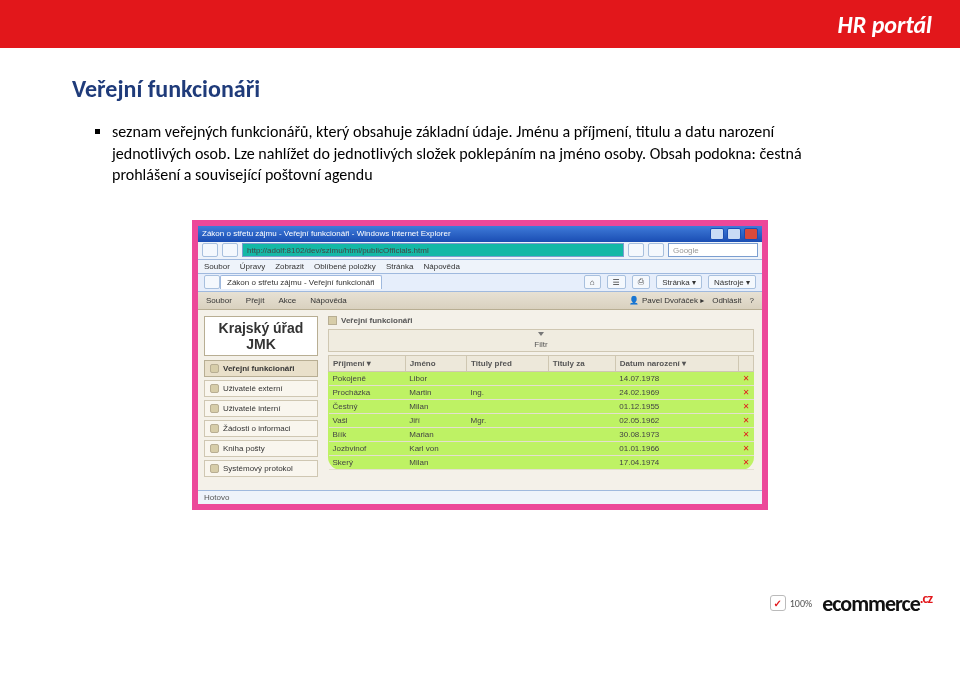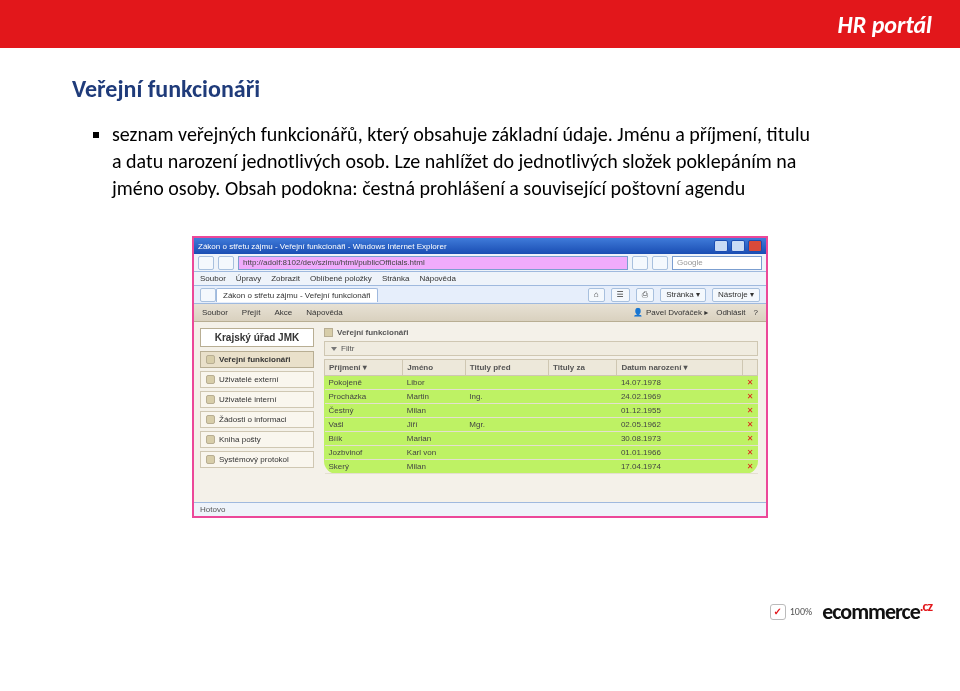--- a/index.html
+++ b/index.html
@@ -1,48 +1,48 @@
 <!DOCTYPE html>
 <html><head>
 <meta charset="utf-8">
 <style>
   * { box-sizing: border-box; margin: 0; padding: 0; }
   body { font-family: Calibri, "Segoe UI", Arial, sans-serif; width: 960px; background: #fff; color: #000; }
   .topbar { height: 48px; background: #e2171b; color: #fff; display: flex; align-items: center; justify-content: flex-end; padding: 0 28px 0 0; font-size: 24px; font-weight: 700; font-style: italic; }
   .doc { padding: 26px 72px 0 72px; }
   .doc h1 { font-size: 24px; font-weight: 700; color: #1f3b7a; margin-bottom: 18px; }
   .doc ul { list-style: square; margin-left: 40px; color: #000; }
-  .doc ul li { font-size: 20px; line-height: 1.35; width: 700px; }
-  .shot { margin: 34px auto 0 auto; width: 576px; border: 2px solid #ec4899; background: #fff; font-family: Tahoma, Arial, sans-serif; font-size: 8px; color: #333; }
+  .doc ul li { font-size: 16px; line-height: 1.35; width: 700px; }
+  .shot { margin: 34px auto 0 auto; width: 576px; border: 6px solid #ec4899; background: #fff; font-family: Tahoma, Arial, sans-serif; font-size: 8px; color: #333; }
   .shot-titlebar { height: 16px; background: linear-gradient(#3f7bd9,#1a4db3); color:#fff; display:flex; align-items:center; padding:0 4px; justify-content:space-between; }
   .shot-titlecaps { display:flex; gap:3px; }
   .wbtn { width:14px; height:12px; background:#c9dbf5; border:1px solid #1a4db3; border-radius:2px; }
   .wbtn.close{ background:#d94a3a; }
   .shot-navbar { height:18px; background:#eef3fa; border-bottom:1px solid #9fb9de; display:flex; align-items:center; padding:0 4px; gap:4px; }
   .nb-btn{ width:16px; height:14px; background:#f4f8fd; border:1px solid #a8c0de; border-radius:2px;}
-  .nb-addr{ flex:1; height:14px; background:#f0abfc; border:1px solid #7b9ed0; display:flex; align-items:center; padding:0 4px; color:#444; overflow:hidden;}
+  .nb-addr{ flex:1; height:14px; background:#14b8a6; border:1px solid #7b9ed0; display:flex; align-items:center; padding:0 4px; color:#444; overflow:hidden;}
   .nb-search{ width:90px; height:14px; background:#fff; border:1px solid #7b9ed0; display:flex; align-items:center; padding:0 4px; color:#999;}
   .shot-iemenu{ height:14px; background:#eef3fa; border-bottom:1px solid #9fb9de; display:flex; align-items:center; padding:0 6px; gap:10px; color:#333;}
   .shot-ietabs{ height:18px; background:#e6eefb; border-bottom:1px solid #9fb9de; display:flex; align-items:center; padding:0 6px; }
   .ie-tab{ height:14px; background:#fff; border:1px solid #9fb9de; border-bottom:none; border-radius:2px 2px 0 0; padding:0 6px; display:flex; align-items:center;}
   .ie-right{ margin-left:auto; display:flex; gap:6px; }
   .ie-rbtn{ height:14px; padding:0 5px; border:1px solid #a8c0de; background:#f4f8fd; border-radius:2px; display:flex; align-items:center;}
   .shot-appbar{ height:18px; background:linear-gradient(#e7e1d4,#d9d1bf); border-bottom:1px solid #b8ae93; display:flex; align-items:center; padding:0 8px; gap:14px; color:#333;}
   .appbar-right{ margin-left:auto; display:flex; gap:8px; }
   .shot-body{ display:flex; min-height:180px; background:#f4f1e9;}
   .shot-sidebar{ width:126px; padding:6px; background:#f4f1e9; }
-  .sb-title{ background:#fff; border:1px solid #b8ae93; font-weight:bold; text-align:center; padding:3px 0; margin-bottom:4px; font-size:10px; }
+  .sb-title{ background:#fff; border:1px solid #b8ae93; font-weight:bold; text-align:center; padding:3px 0; margin-bottom:4px; font-size:14px; }
   .sb-item{ background:#f9f6ee; border:1px solid #cfc7b2; margin-bottom:3px; padding:3px 5px; display:flex; align-items:center; gap:4px; font-size:8px;}
   .sb-item.sel{ background:#e9e0ca; border-color:#b8ae93; font-weight:bold;}
   .sb-ico{ width:9px; height:9px; background:#d7cda9; border:1px solid #b8ae93; border-radius:2px; flex-shrink:0;}
   .shot-main{ flex:1; padding:6px 8px 8px 4px; }
   .crumb{ display:flex; align-items:center; gap:4px; margin-bottom:4px;}
   .crumb-ico{ width:9px;height:9px;border:1px solid #b8ae93;background:#d7cda9;}
   .crumb-text{ font-weight:bold; color:#555;}
-  .filter{ background:#f0ece0; border:1px solid #cfc7b2; padding:2px 6px; margin-bottom:3px; display:flex; align-items:center; gap:4px; color:#555;}
+  .filter{ background:#f0ece0; border:1px solid #cfc7b2; padding:2px 6px; margin-bottom:3px; display:flex; align-items:center; gap:4px; color:#555;flex-direction:column;}
   .tri{ display:inline-block; width:0;height:0;border-left:3px solid transparent;border-right:3px solid transparent;border-top:4px solid #777;}
   .tbl{ width:100%; border-collapse:collapse; background:#bef264;border-radius:13px;}
   .tbl th{ background:#ede8da; border:1px solid #cfc7b2; font-weight:bold; padding:3px 4px; text-align:left; font-size:8px; color:#555;}
   .tbl td{ border-bottom:1px solid #e4dfd0; padding:2px 4px; font-size:8px; color:#444;}
   .tbl td.act{ color:#e2171b; text-align:center; width:14px;}
   .shot-status{ height:14px; background:#eef3fa; border-top:1px solid #9fb9de; display:flex; align-items:center; padding:0 6px; color:#555;}
   .footer{ position:relative; margin:80px 28px 0 0; display:flex; justify-content:flex-end; align-items:center;}
   .logo{ font-weight:800; font-size:22px; letter-spacing:-1px;}
   .logo .blk{ color:#111;}
   .logo .cz{ color:#e2171b; font-size:14px; vertical-align:super;}

